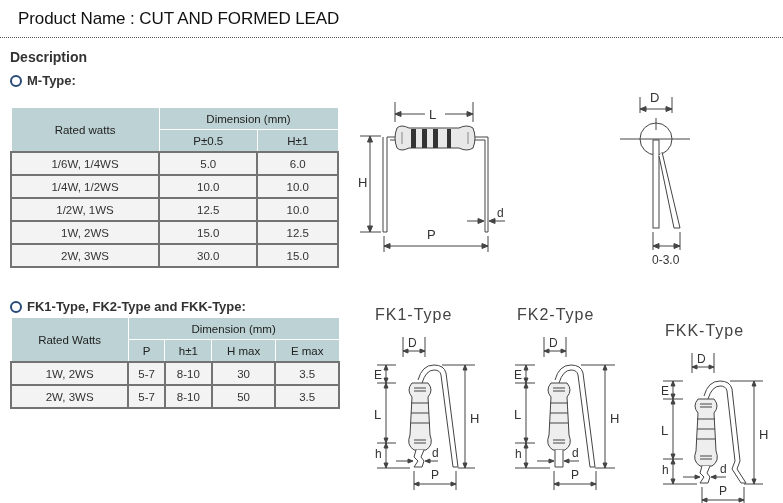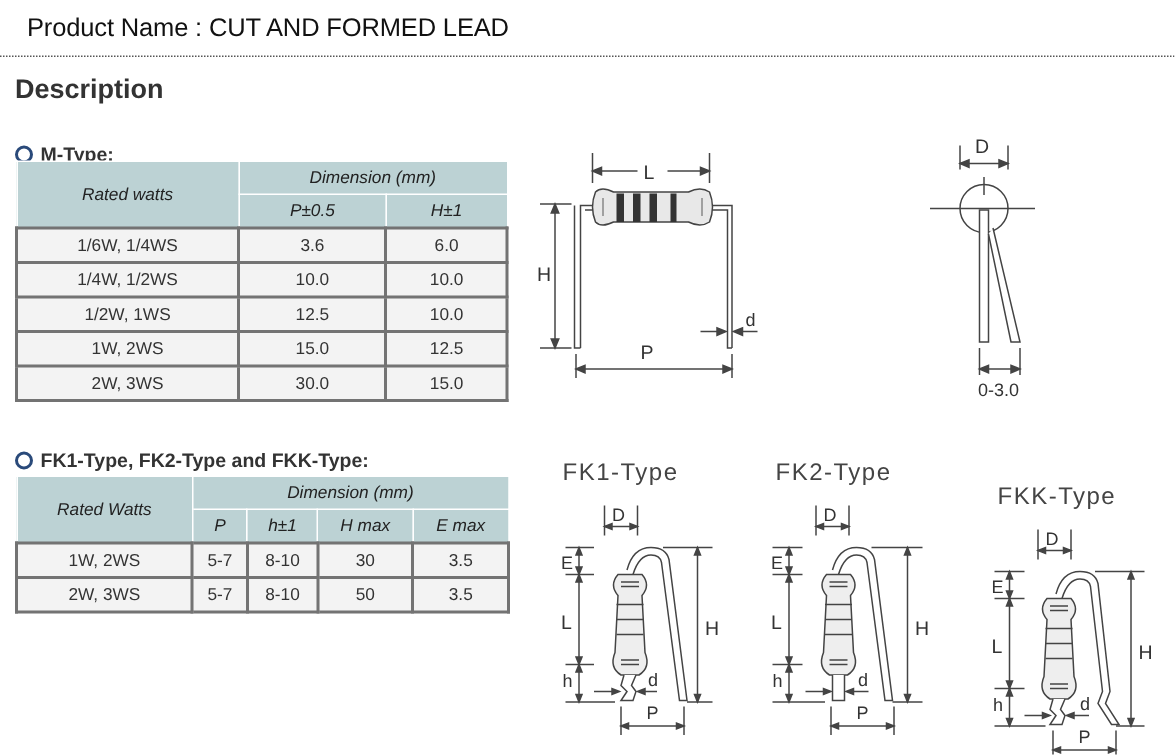--- a/index.html
+++ b/index.html
@@ -1,36 +1,36 @@
 <!DOCTYPE html>
 <html><head>
 <meta charset="utf-8">
 <style>
   html, body { margin:0; padding:0; background:#fff; }
   body { width:783px; height:503px; position:relative; overflow:hidden;
          font-family:"Liberation Sans", sans-serif; color:#222; }
   .title { position:absolute; left:18px; top:9px; font-size:17px; color:#111; letter-spacing:-0.1px; }
   .rule { position:absolute; left:0; top:37px; width:783px; border-top:1px dotted #555; }
-  .desc { position:absolute; left:10px; top:49px; font-size:18px; font-weight:bold; color:#333; }
+  .desc { position:absolute; left:10px; top:49px; font-size:14px; font-weight:bold; color:#333; }
   .sec { position:absolute; left:10px; font-size:13px; font-weight:bold; color:#333; display:flex; align-items:center; }
   .sec .ring { width:8px; height:8px; border:2.5px solid #2a4a7a; border-radius:50%; margin-right:5px; box-sizing:content-box; }
   table.spec { position:absolute; border-collapse:collapse; font-size:11.5px; color:#333; }
-  table.spec th { background:#bcd2d4; font-weight:normal; color:#222; border:1px solid #fff; height:21px; padding:0; text-align:center;font-style:italic; }
+  table.spec th { background:#bcd2d4; font-weight:normal; color:#222; border:1px solid #fff; height:21px; padding:0; text-align:center; }
   table.spec td { background:#f3f3f3; border:2px solid #737373; height:21px; padding:0; text-align:center; }
   .drw { position:absolute; }
   .drw svg text { font-family:"Liberation Sans", sans-serif; }
 </style>
 </head>
 <body>
 
 <div class="title">Product Name : CUT AND FORMED LEAD</div>
 <div class="rule"></div>
 <div class="desc">Description</div>
 
-<div class="sec" style="top:95px;">
+<div class="sec" style="top:73px;">
   <span class="ring"></span>
   <span>M-Type:</span>
 </div>
 
 <table class="spec" style="left:10px; top:107px; width:329px;">
   <colgroup>
       <col style="width:149px">
       <col style="width:99px">
       <col style="width:81px">
     </colgroup>
@@ -38,21 +38,21 @@
       <tr>
     <th rowspan="2">Rated watts</th>
     <th colspan="2">Dimension (mm)</th>
   </tr>
   <tr>
     <th>P±0.5</th>
     <th>H±1</th>
   </tr>
   <tr>
     <td>1/6W, 1/4WS</td>
-    <td>3.6</td>
+    <td>5.0</td>
     <td>6.0</td>
   </tr>
   <tr>
     <td>1/4W, 1/2WS</td>
     <td>10.0</td>
     <td>10.0</td>
   </tr>
   <tr>
     <td>1/2W, 1WS</td>
     <td>12.5</td>

